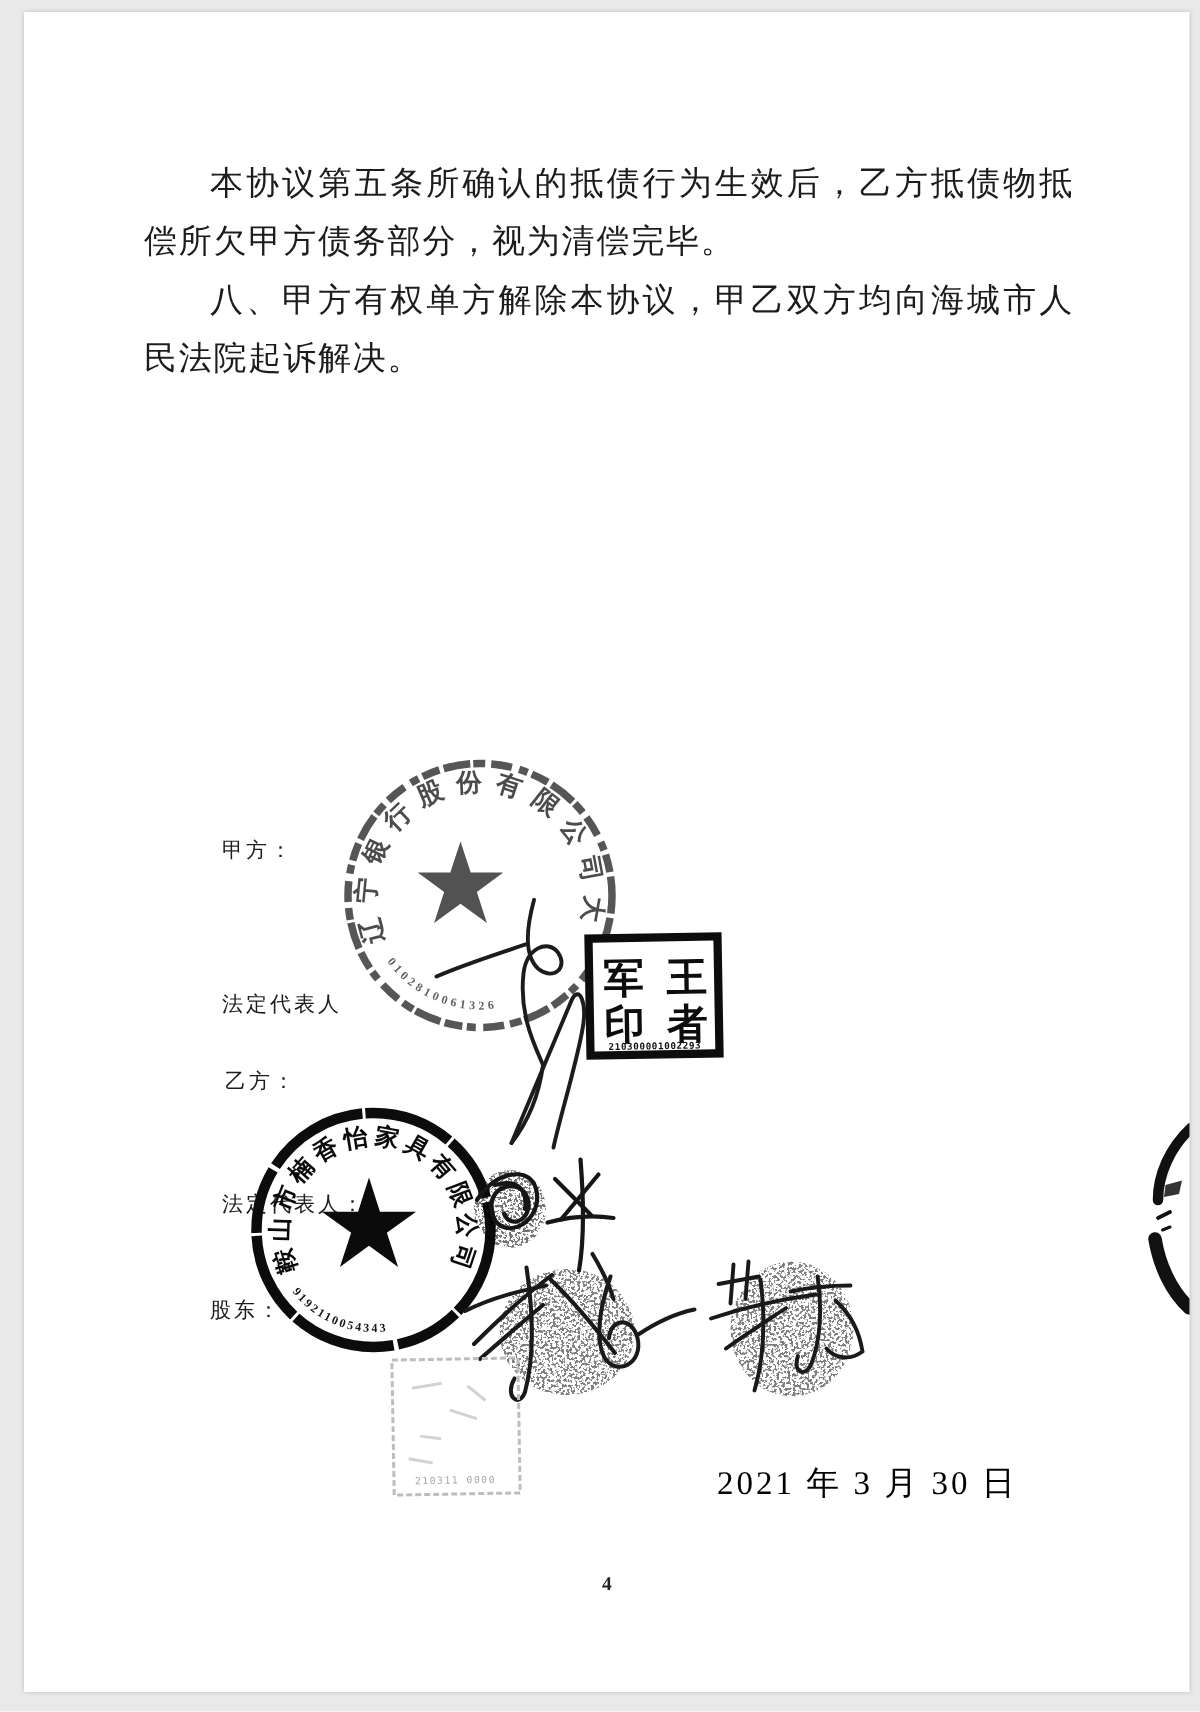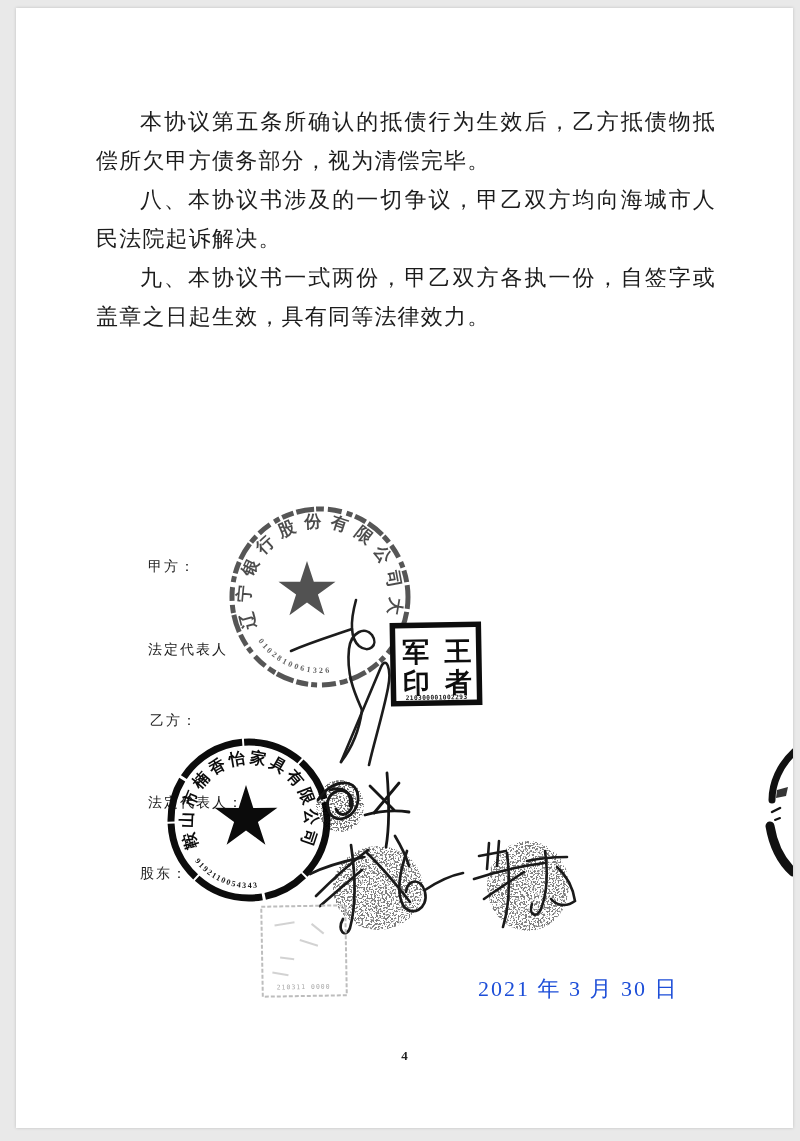--- a/index.html
+++ b/index.html
@@ -18,47 +18,46 @@
     position:absolute;left:80px;top:82px;width:620px;
     font-size:22px;line-height:39px;letter-spacing:1.2px;
     color:#1c1c1c;text-align:justify;margin-top:12px;
   }
   .doc-text p{margin:0;text-indent:2em;}
   .sig-label{
     position:absolute;font-size:14px;color:#1c1c1c;letter-spacing:2px;
     white-space:nowrap;z-index:1;
   }
   .lbl-party-a{left:132px;top:550px;}
-  .lbl-rep-a{left:132px;top:633px;text-align:center;}
+  .lbl-rep-a{left:132px;top:653px;text-align:center;}
   .lbl-party-b{left:134px;top:704px;}
   .lbl-rep-b{left:132px;top:786px;}
   .lbl-shareholder{left:124px;top:857px;}
   .doc-date{
-    position:absolute;left:462px;top:966px;font-size:22px;color:#1d4ed8;
+    position:absolute;left:462px;top:966px;font-size:22px;color:#000000;
     letter-spacing:2px;white-space:nowrap;text-align:center;
   }
   .page-num{
     position:absolute;left:0;top:1040px;width:777px;text-align:center;
     font-size:13px;font-weight:bold;color:#222;
   }
   .stamp-layer{
     position:absolute;left:-16px;top:-8px;width:800px;height:1141px;
     z-index:2;pointer-events:none;
   }
   .seal-text{font-family:"Liberation Serif","DejaVu Serif",serif;font-weight:bold;}
 </style>
 </head>
 <body>
 
 <div class="page">
 
   <div class="doc-text">
     <p>本协议第五条所确认的抵债行为生效后，乙方抵债物抵偿所欠甲方债务部分，视为清偿完毕。</p>
-    <p>八、本协议书涉及的一切争议，甲乙双方均向海城市人民法院起诉解决。</p>
-    <p>九、本协议书一式两份，甲乙双方各执一份，自签字或盖章之日起生效，具有同等法律效力。</p>
+    <p>八、甲方有权单方解除本协议，甲乙双方均向海城市人民法院起诉解决。</p>
   </div>
 
   <div class="sig-label lbl-party-a">甲方：</div>
   <div class="sig-label lbl-rep-a">法定代表人</div>
   <div class="sig-label lbl-party-b">乙方：</div>
   <div class="sig-label lbl-rep-b">法定代表人：</div>
   <div class="sig-label lbl-shareholder">股东：</div>
 
   <div class="doc-date">2021 年 3 月 30 日</div>
   <div class="page-num">4</div>

